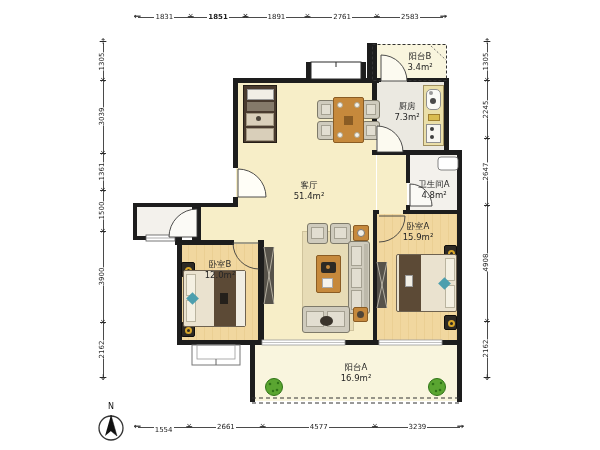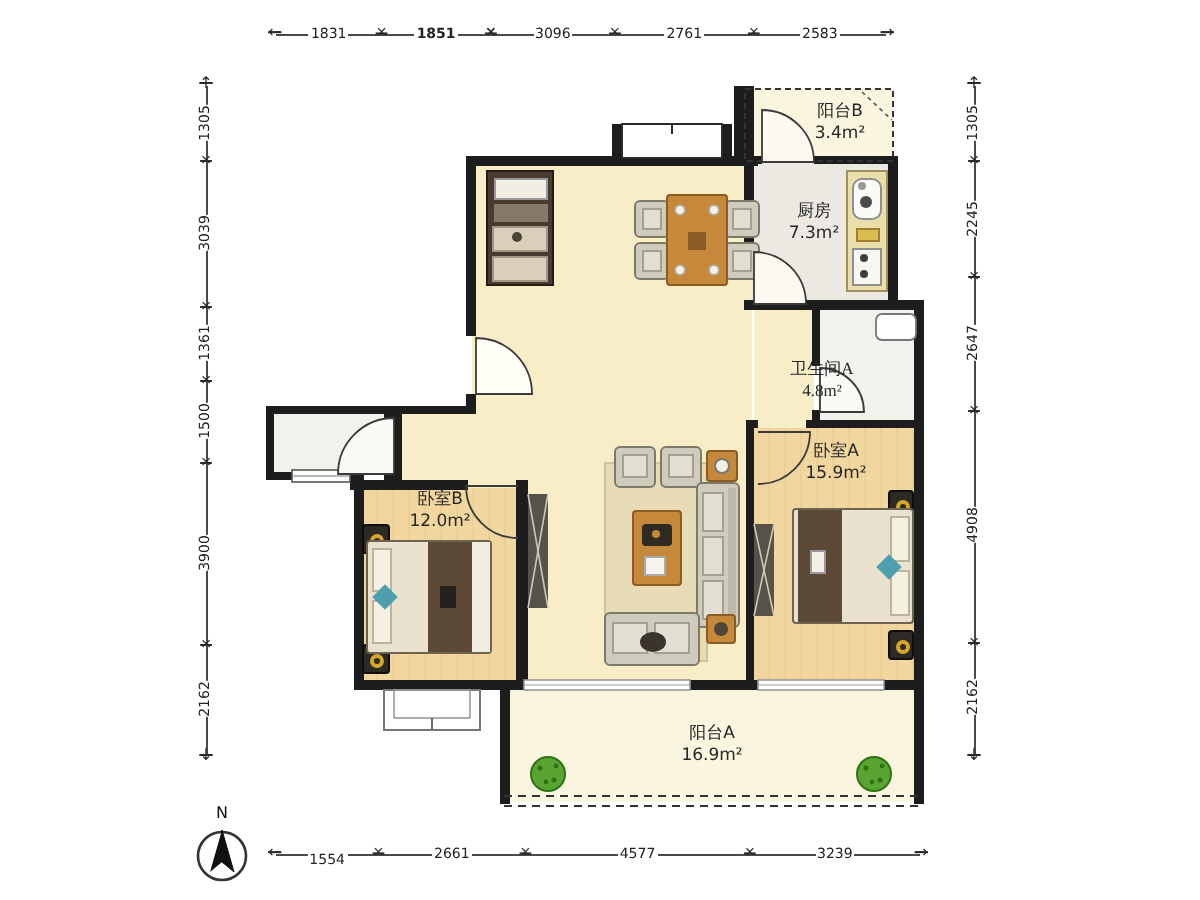--- a/index.html
+++ b/index.html
@@ -60,21 +60,21 @@
       <s class="ra a2">→</s>
       <div class="rs" style="flex-grow: 1831;">
         <span class="rt">1831</span>
         <s class="rx">×</s>
       </div>
       <div class="rs" style="flex-grow: 1851; font-weight: bold;">
         <span class="rt">1851</span>
         <s class="rx">×</s>
       </div>
       <div class="rs" style="flex-grow: 2349;">
-        <span class="rt">3096</span>
+        <span class="rt">1891</span>
         <s class="rx">×</s>
       </div>
       <div class="rs" style="flex-grow: 2761;">
         <span class="rt">2761</span>
         <s class="rx">×</s>
       </div>
       <div class="rs" style="flex-grow: 2583;">
         <span class="rt">2583</span>
       </div>
     </div>
@@ -286,33 +286,37 @@
   <div class="fu" style="left:423px;top:85px;width:21px;height:61px;background:#eadfa9;border:1px solid #a09060;">
     <div style="position:absolute;left:2px;top:3px;width:15px;height:21px;background:#fafaf6;border:1px solid #8f8f8f;border-radius:5px;"></div>
     <div class="dot" style="left:6px;top:12px;width:6px;height:6px;background:#4a4a4a;"></div>
     <div class="dot" style="left:5px;top:5px;width:4px;height:4px;background:#999;"></div>
     <div style="position:absolute;left:4px;top:28px;width:12px;height:7px;background:#d9bc50;border:1px solid #9f7f2f;"></div>
     <div style="position:absolute;left:2px;top:38px;width:15px;height:19px;background:#f7f6f1;border:1px solid #8f8f8f;"></div>
     <div class="dot" style="left:6px;top:41px;width:4px;height:4px;background:#3f3f3f;"></div>
     <div class="dot" style="left:6px;top:49px;width:4px;height:4px;background:#3f3f3f;"></div>
   </div>
 
+  <div class="room-label" style="left:279px;top:180px;">
+    <div>客厅</div>
+    <div>51.4m²</div>
+  </div>
   <div class="room-label" style="left:377px;top:101px;">
     <div>厨房</div>
     <div>7.3m²</div>
   </div>
   <div class="room-label" style="left:390px;top:51px;">
     <div>阳台B</div>
     <div>3.4m²</div>
   </div>
-  <div class="room-label" style="left:381px;top:179px;font-family:Liberation Serif, serif;">
+  <div class="room-label" style="left:404px;top:179px;">
     <div>卫生间A</div>
     <div>4.8m²</div>
   </div>
-  <div class="room-label" style="left:190px;top:245px;">
+  <div class="room-label" style="left:190px;top:259px;">
     <div>卧室B</div>
     <div>12.0m²</div>
   </div>
   <div class="room-label" style="left:388px;top:221px;">
     <div>卧室A</div>
     <div>15.9m²</div>
   </div>
   <div class="room-label" style="left:326px;top:362px;">
     <div>阳台A</div>
     <div>16.9m²</div>

